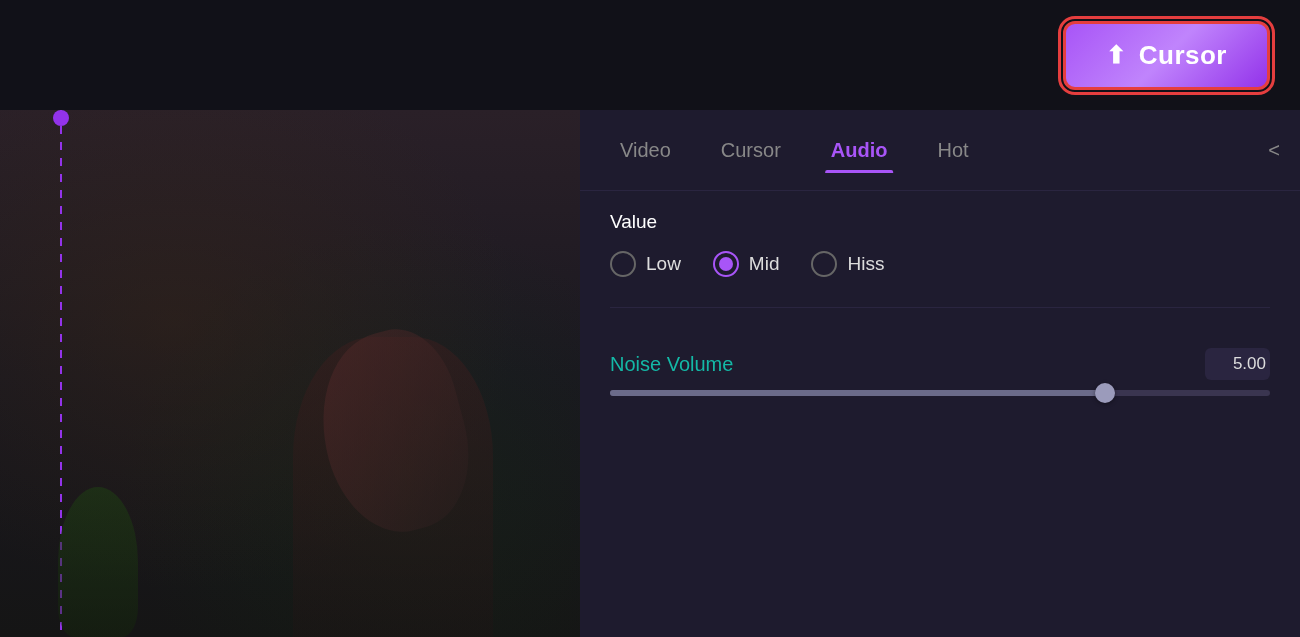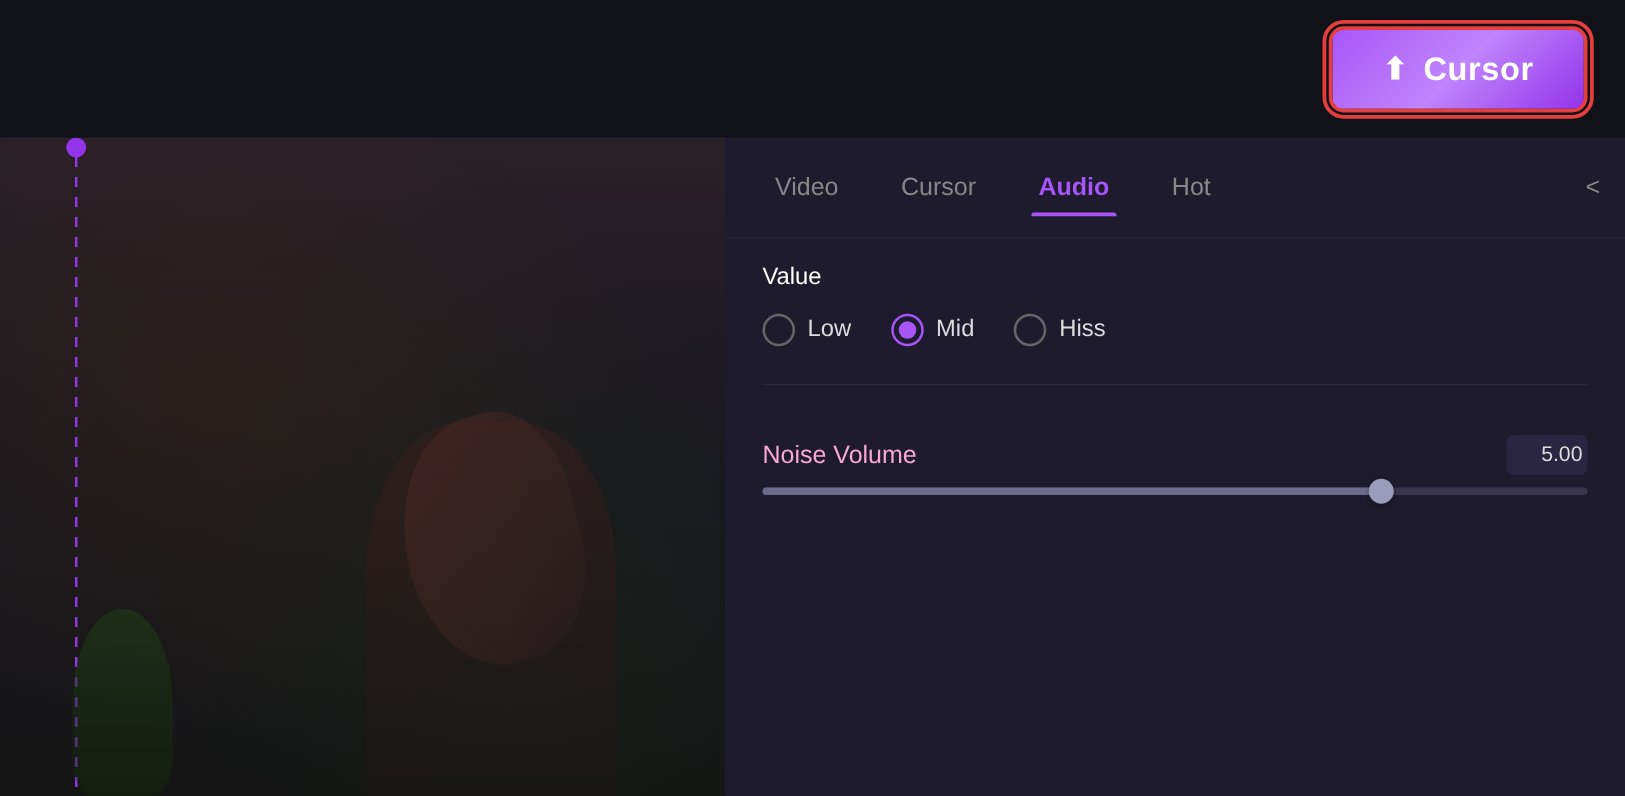--- a/index.html
+++ b/index.html
@@ -278,21 +278,21 @@
       margin-bottom: 16px;
     }
 
     .setting-label {
       color: #ccc;
       font-size: 20px;
       font-weight: 500;
     }
 
     .setting-label.dimmed {
-      color: #f9a8d4;
+      color: #14b8a6;
     }
 
     
     .toggle-switch {
       width: 54px;
       height: 28px;
       background: #e0e0e0;
       border-radius: 14px;
       position: relative;
       cursor: pointer;

